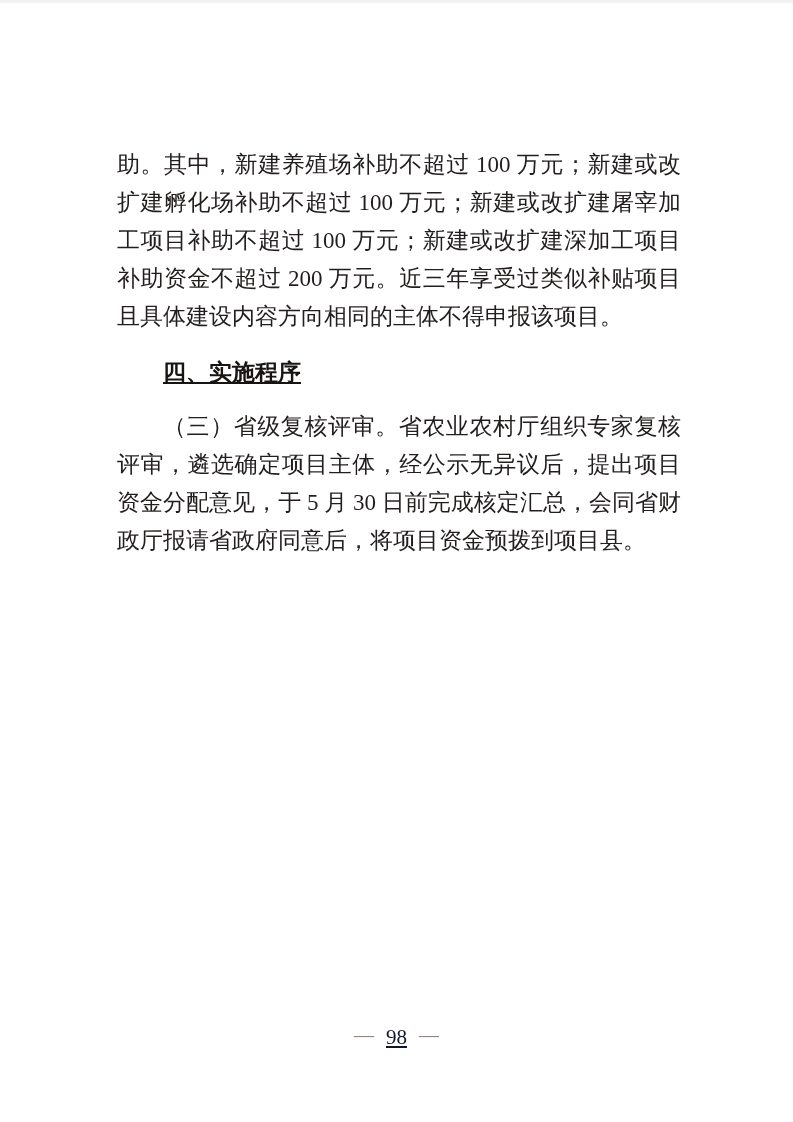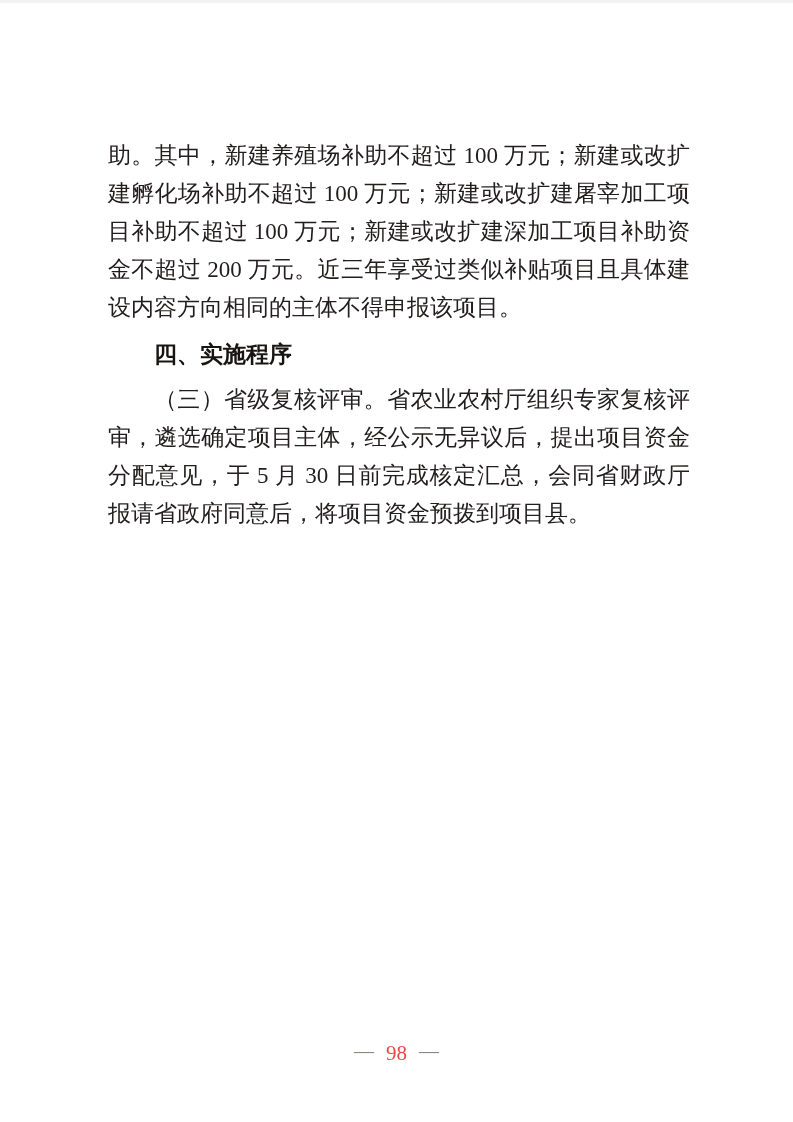--- a/index.html
+++ b/index.html
@@ -28,58 +28,60 @@
     position: absolute;
     left: 100px;
     top: 129px;
     width: 598px;
     font-size: 23px;
     line-height: 38px;
     text-align: justify;
     text-justify: inter-character;
   }
   .content p {
-    margin: 8px;
+    margin: 17px;
     padding: 0;
     text-indent: 2em;
   }
   .content p.continuation {
     text-indent: 0;
   }
   .section-heading {
     margin: 0;
     padding: 0;
     text-indent: 2em;
     font-size: 23px;
     line-height: 38px;
     font-weight: bold;
     font-family: "Liberation Sans", "DejaVu Sans", sans-serif;
     color: #171412;
+    text-decoration: underline;
   }
   .footer {
     position: absolute;
     top: 1022px;
     left: 0;
     width: 100%;
     text-align: center;
     font-size: 21px;
     line-height: 30px;
     color: #353030;
     font-family: "Liberation Serif", "DejaVu Serif", serif;
   }
   .footer .dash {
     color: #8a817d;
     position: relative;
     top: -2px;
     font-size: 20px;
   }
   .footer .page-number {
     display: inline-block;
-    margin: 16px 12px;
-    color: #ef4444;
+    margin: 0 12px;
+    color: #0f172a;
+    text-decoration: underline;
   }
 </style>
 </head>
 <body>
 
 <div class="page">
   <div class="page-top-edge"></div>
 
   <div class="content">
     <p class="continuation">助。其中，新建养殖场补助不超过 100 万元；新建或改扩建孵化场补助不超过 100 万元；新建或改扩建屠宰加工项目补助不超过 100 万元；新建或改扩建深加工项目补助资金不超过 200 万元。近三年享受过类似补贴项目且具体建设内容方向相同的主体不得申报该项目。</p>

